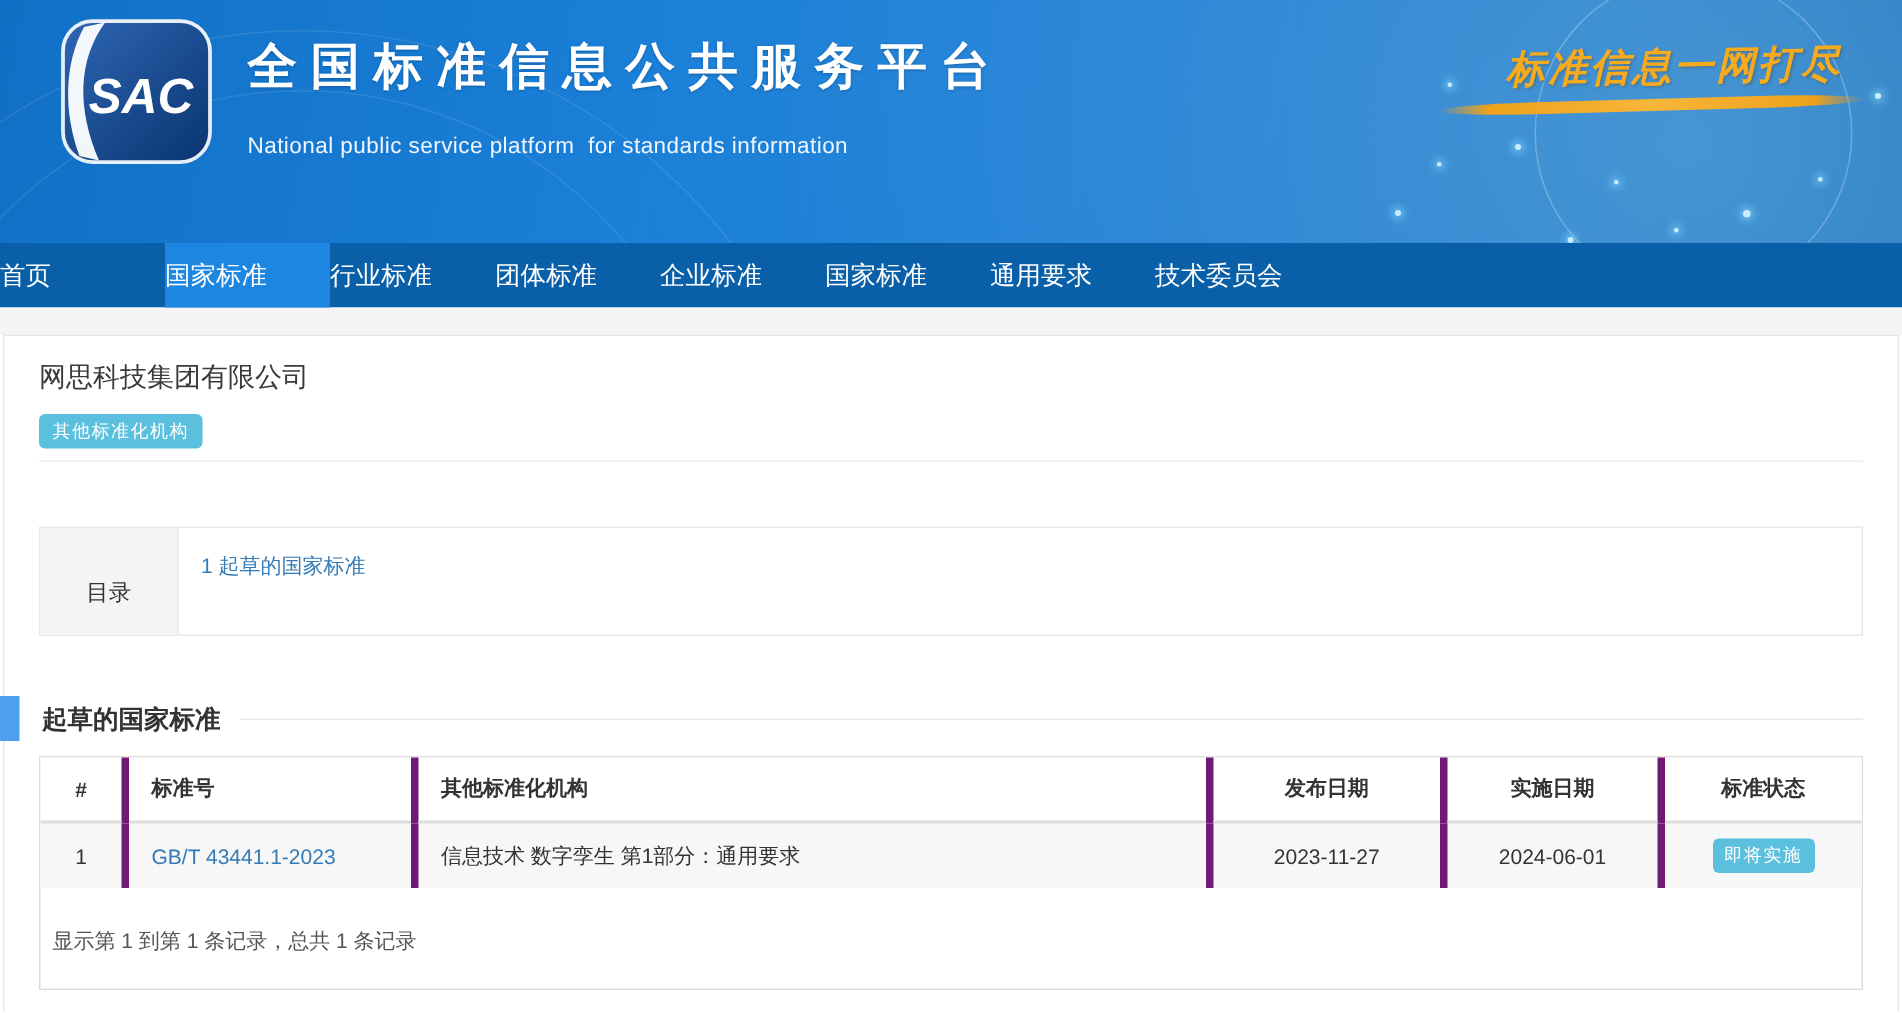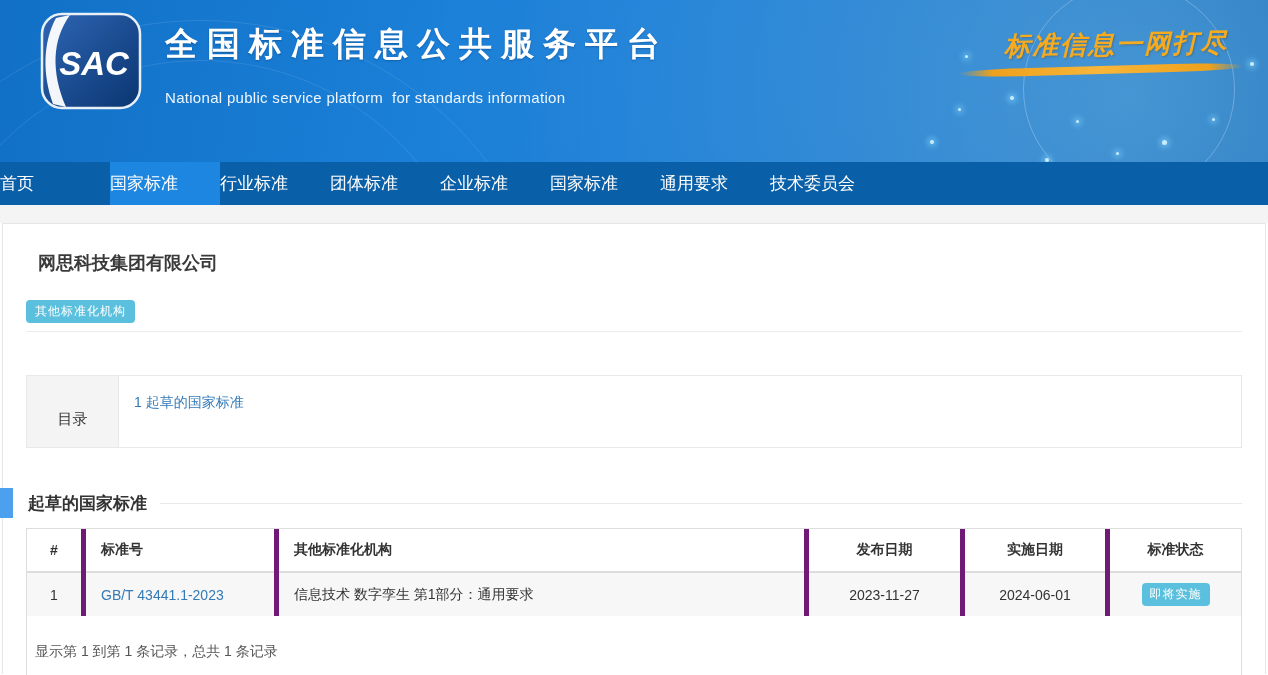--- a/index.html
+++ b/index.html
@@ -57,21 +57,21 @@
   }
   .nav-item.active { background:#1d86e0; }
 
   .gray-strip { height:18px; background:#f4f4f4; }
 
   
   .card {
     margin:0 2px; background:#fff; border:1px solid #e6e6e6; border-bottom:none;
     height:451px; padding:0 23px; position:relative; box-sizing:border-box;
   }
-  .org-name { margin:12px; padding-top:15px; font-size:18px; font-weight:bold; color:#3a3a3a; }
+  .org-name { margin:0; padding-top:15px; font-size:18px; font-weight:normal; color:#3a3a3a; }
   .org-badge {
     display:inline-block; margin-top:13px; background:#5bc0de; color:#fff;
     font-size:12px; padding:3px 9px; border-radius:4px; letter-spacing:1px;
   }
   .org-divider { height:1px; background:#ededed; margin-top:8px; }
 
   .toc-box { margin-top:43px; border:1px solid #e8e8e8; display:flex; height:73px; box-sizing:border-box; }
   .toc-label {
     width:92px; background:#f4f4f4; border-right:1px solid #e8e8e8;
     display:flex; align-items:center; justify-content:center; padding-top:16px;

